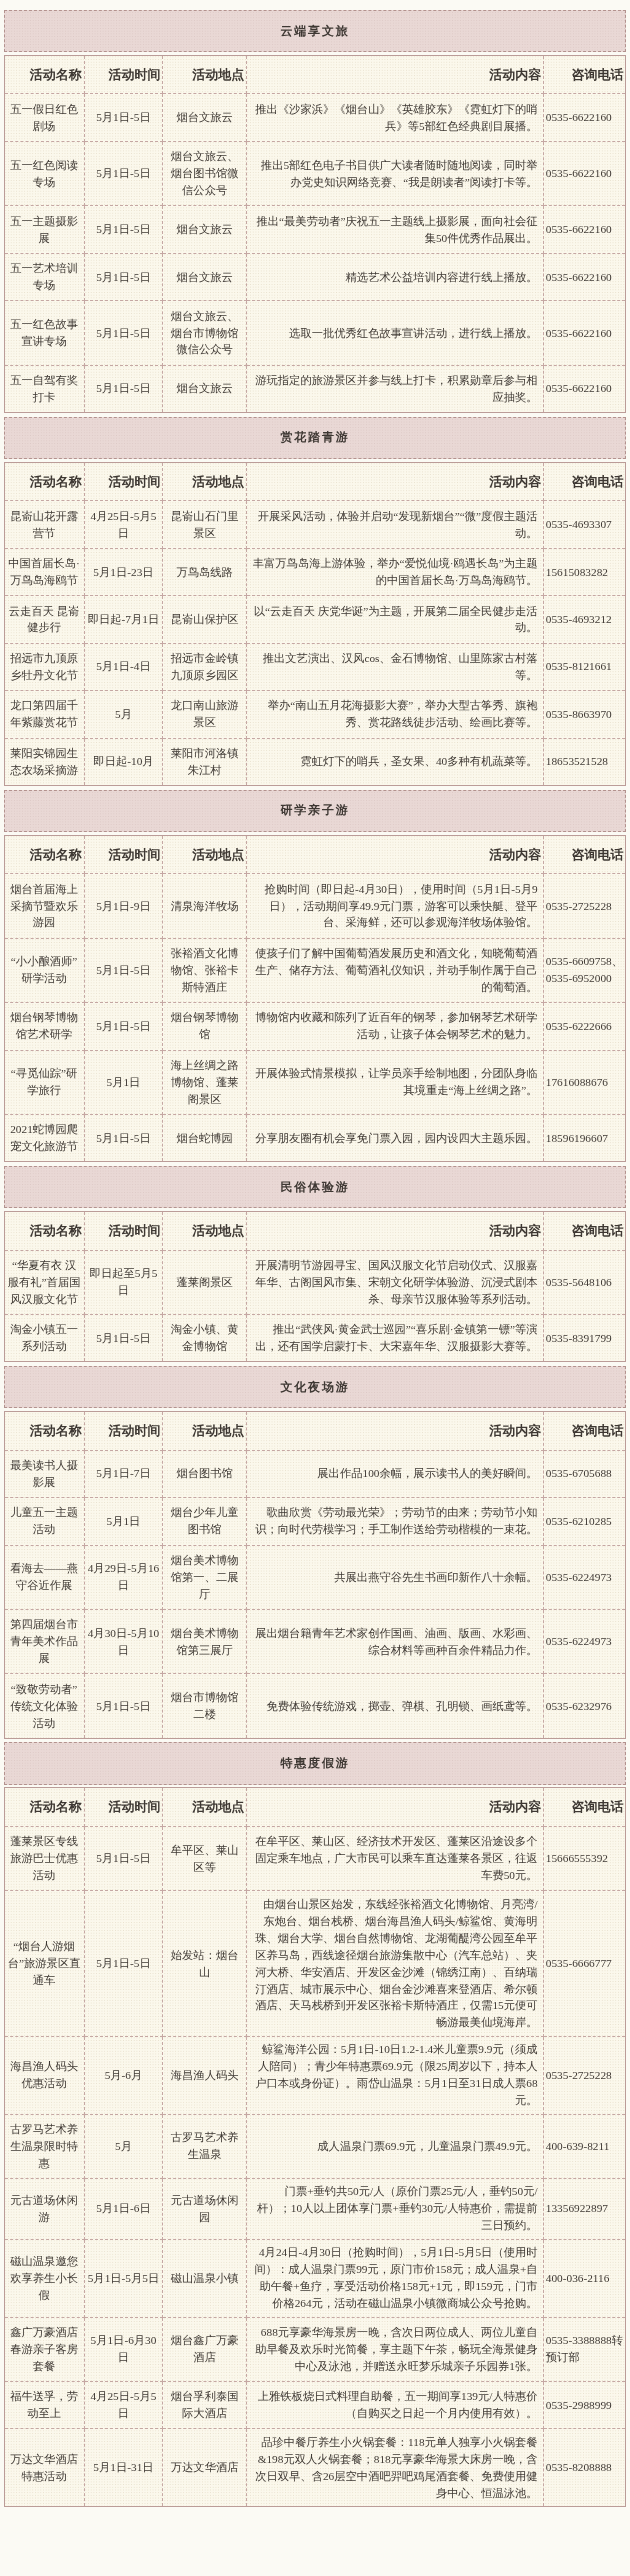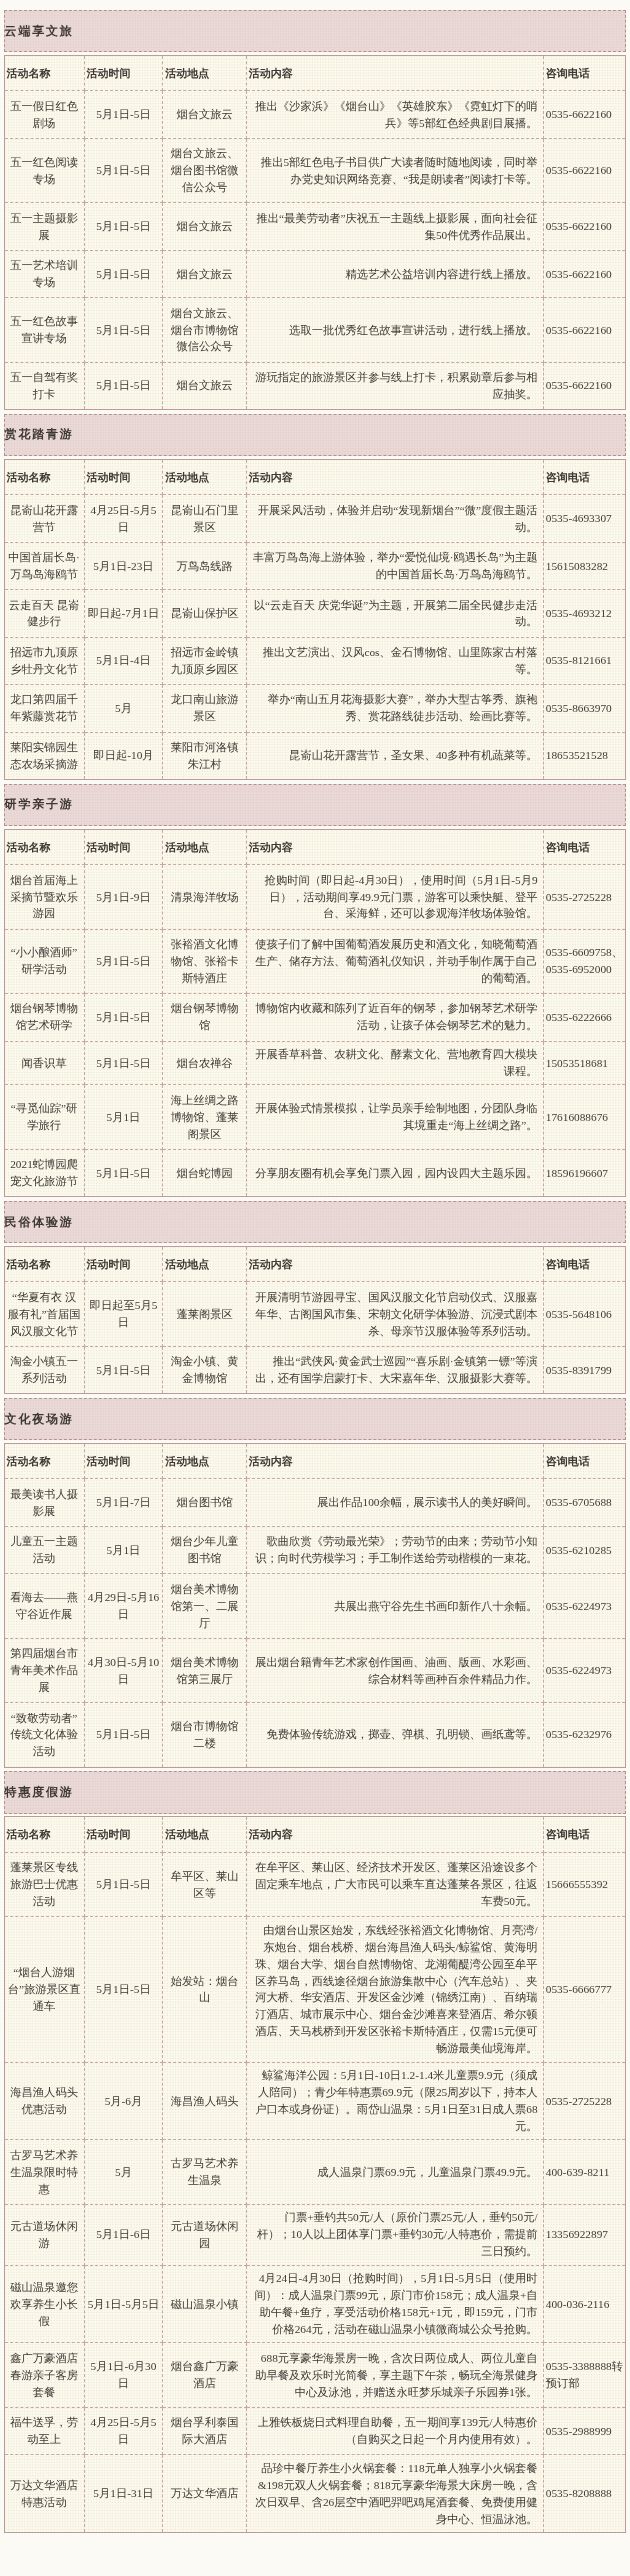--- a/index.html
+++ b/index.html
@@ -14,20 +14,21 @@
     box-sizing:border-box;
     padding:6.3px 3.6px 9px 3.6px;
     margin:0 auto;
   }
   .section{margin:0 0 0.9px 0;}
   .section-title{
     background-color:#e9d8d5;
     background-image:radial-gradient(rgba(160,118,112,0.16) 0.5px, rgba(0,0,0,0) 0.6px);
     background-size:2.7px 2.7px;
     border:0.9px dashed #b3928e;
+    text-align:center;
     font-weight:bold;
     font-size:12px;
     letter-spacing:1.8px;
     padding:11.7px 0;
     margin:3.6px 0 2.7px 0;
   }
   table.activity-table{
     width:100%;
     border-collapse:collapse;
     table-layout:fixed;
@@ -39,22 +40,22 @@
     background-image:radial-gradient(rgba(186,168,130,0.30) 0.5px, rgba(0,0,0,0) 0.6px);
     background-size:2.7px 2.7px;
     font-size:11.3px;
     line-height:1.5;
     vertical-align:middle;
     word-break:break-word;
     overflow-wrap:break-word;
   }
   th{
     font-weight:bold;
-    text-align:left;
-    font-size:11px;
+    text-align:right;
+    font-size:13px;
     padding:9px 1.8px;
   }
   .c-name{width:12.6%;}
   .c-time{width:12.4%;margin-left:12px;}
   .c-place{width:13.2%;margin-left:44px;}
   .c-content{width:48.8%;}
   .c-phone{width:13.0%;}
   td.c-name,td.c-time,td.c-place{
     text-align:center;
     padding:6.3px 2.7px;
@@ -177,21 +178,21 @@
               <td class="c-name">龙口第四届千年紫藤赏花节</td>
               <td class="c-time">5月</td>
               <td class="c-place">龙口南山旅游景区</td>
               <td class="c-content">举办“南山五月花海摄影大赛”，举办大型古筝秀、旗袍秀、赏花路线徒步活动、绘画比赛等。</td>
               <td class="c-phone">0535-8663970</td>
             </tr>
             <tr>
               <td class="c-name">莱阳实锦园生态农场采摘游</td>
               <td class="c-time">即日起-10月</td>
               <td class="c-place">莱阳市河洛镇朱江村</td>
-              <td class="c-content">昆嵛山花开露营节，圣女果、40多种有机蔬菜等。</td>
+              <td class="c-content">霓虹灯下的哨兵，圣女果、40多种有机蔬菜等。</td>
               <td class="c-phone">18653521528</td>
             </tr>
           </tbody>
         </table>
       </div>
       <div class="section">
         <div class="section-title">研学亲子游</div>
         <table class="activity-table">
           <thead>
             <tr>
@@ -218,27 +219,20 @@
               <td class="c-phone">0535-6609758、0535-6952000</td>
             </tr>
             <tr>
               <td class="c-name">烟台钢琴博物馆艺术研学</td>
               <td class="c-time">5月1日-5日</td>
               <td class="c-place">烟台钢琴博物馆</td>
               <td class="c-content">博物馆内收藏和陈列了近百年的钢琴，参加钢琴艺术研学活动，让孩子体会钢琴艺术的魅力。</td>
               <td class="c-phone">0535-6222666</td>
             </tr>
             <tr>
-              <td class="c-name">闻香识草</td>
-              <td class="c-time">5月1日-5日</td>
-              <td class="c-place">烟台农禅谷</td>
-              <td class="c-content">开展香草科普、农耕文化、酵素文化、营地教育四大模块课程。</td>
-              <td class="c-phone">15053518681</td>
-            </tr>
-            <tr>
               <td class="c-name">“寻觅仙踪”研学旅行</td>
               <td class="c-time">5月1日</td>
               <td class="c-place">海上丝绸之路博物馆、蓬莱阁景区</td>
               <td class="c-content">开展体验式情景模拟，让学员亲手绘制地图，分团队身临其境重走“海上丝绸之路”。</td>
               <td class="c-phone">17616088676</td>
             </tr>
             <tr>
               <td class="c-name">2021蛇博园爬宠文化旅游节</td>
               <td class="c-time">5月1日-5日</td>
               <td class="c-place">烟台蛇博园</td>

